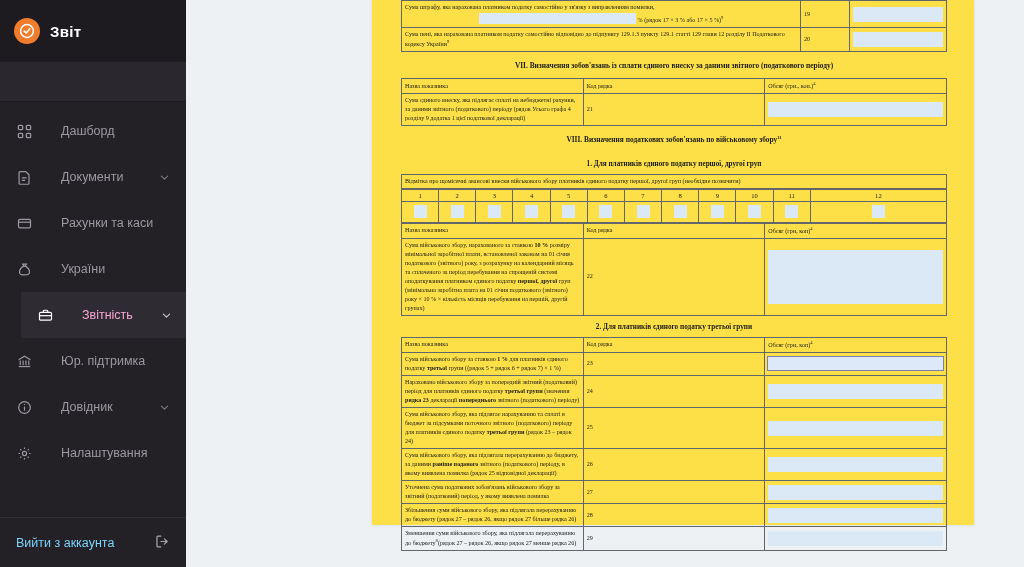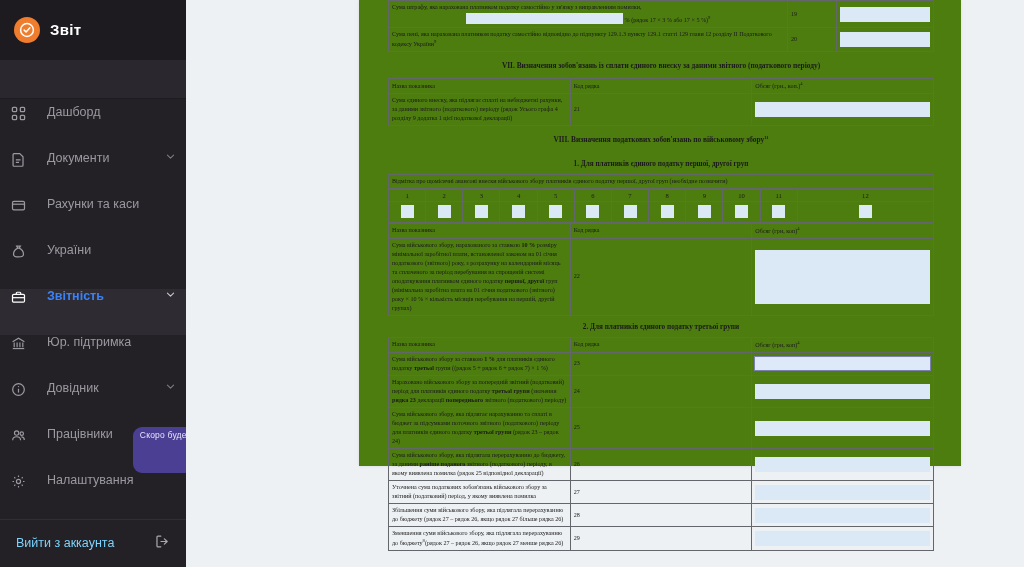--- a/index.html
+++ b/index.html
@@ -36,33 +36,34 @@
     color: #ffffff; font-size: 15px; font-weight: bold; letter-spacing: .3px;
   }
   .sb-spacer {
     height: 40px;
     background: #2a272e;
     border-bottom: 1px solid #1d1a20;
   }
   .nav { flex: 1 1 auto; padding-top: 6px; }
   .nav-item {
     height: 46px;
-    display: flex; 
-    padding: 0 10px; gap: 20px;
+    display: flex; align-items: center;
+    padding: 0 16px; gap: 28px;
     color: #9b9aa0; font-size: 12.5px;
     cursor: pointer;
     position: relative;
   }
   .nav-item .ico { width: 17px; height: 17px; flex: 0 0 17px; display:flex; align-items:center; justify-content:center; }
   .nav-item .ico svg { display:block; }
   .nav-item .lbl { flex: 1 1 auto; white-space: nowrap; }
   .nav-item.active {
     background: #2e2b33;
-    color: #3b82f6;
-    font-weight: bold;
+    color: #f9a8d4;
+    font-weight: normal;
+    margin-left: 21px;
   }
   .nav-item .chev { width: 11px; height: 11px; flex: 0 0 11px; opacity: .75; }
   .badge-soon {
     background: #4b3f94;
     color: #e8e4ff;
     font-size: 8.5px;
     border-radius: 9px;
     padding: 3px 7px 3px 7px;
     white-space: nowrap;
     letter-spacing: .2px;
@@ -82,25 +83,25 @@
     flex: 1 1 auto;
     height: 567px;
     background: #eef1f4;
     position: relative;
     overflow: hidden;
     display: flex;
     justify-content: center;
   }
   .page-sheet {
     position: absolute;
-    left: 173px;
+    left: 186px;
     top: 0;
     width: 602px;
-    height: 466px;
-    background: #4d7c0f;
+    height: 525px;
+    background: #fde047;
     box-shadow: 0 0 3px rgba(0,0,0,.10);
   }
   .doc {
     padding: 0 27px 0 29px;
     font-family: "Liberation Serif", serif;
     color: #1b1b1b;
   }
 
   
   table.tbl {
@@ -288,32 +289,20 @@
           </svg>
         </span>
         <span class="lbl">Довідник</span>
         <span class="chev">
           <svg width="11" height="11" viewBox="0 0 16 16" fill="none" stroke="#9b9aa0" stroke-width="1.6" stroke-linecap="round" stroke-linejoin="round">
               <path d="M3.5 6 8 10.4 12.5 6"></path>
             </svg>
         </span>
       </div>
 
-      <div class="nav-item">
-        <span class="ico">
-          <svg width="15" height="15" viewBox="0 0 16 16" fill="none" stroke="#9b9aa0" stroke-width="1.25">
-            <circle cx="6" cy="5.4" r="2.3"></circle>
-              <path d="M1.8 13c0-2.3 1.9-3.7 4.2-3.7S10.2 10.7 10.2 13"></path>
-            <circle cx="11.5" cy="6" r="1.8"></circle>
-              <path d="M11 9.5c1.9 0 3.2 1.2 3.2 3.2"></path>
-          </svg>
-        </span>
-        <span class="lbl">Працівники</span>
-        <span class="badge-soon">Скоро буде</span>
-      </div>
 
       <div class="nav-item">
         <span class="ico">
           <svg width="15" height="15" viewBox="0 0 16 16" fill="none" stroke="#9b9aa0" stroke-width="1.25">
             <circle cx="8" cy="8" r="2.2"></circle>
             <path d="M8 1.6v1.6M8 12.8v1.6M1.6 8h1.6M12.8 8h1.6M3.5 3.5l1.1 1.1M11.4 11.4l1.1 1.1M12.5 3.5l-1.1 1.1M4.6 11.4l-1.1 1.1"></path>
           </svg>
         </span>
         <span class="lbl">Налаштування</span>
       </div>

